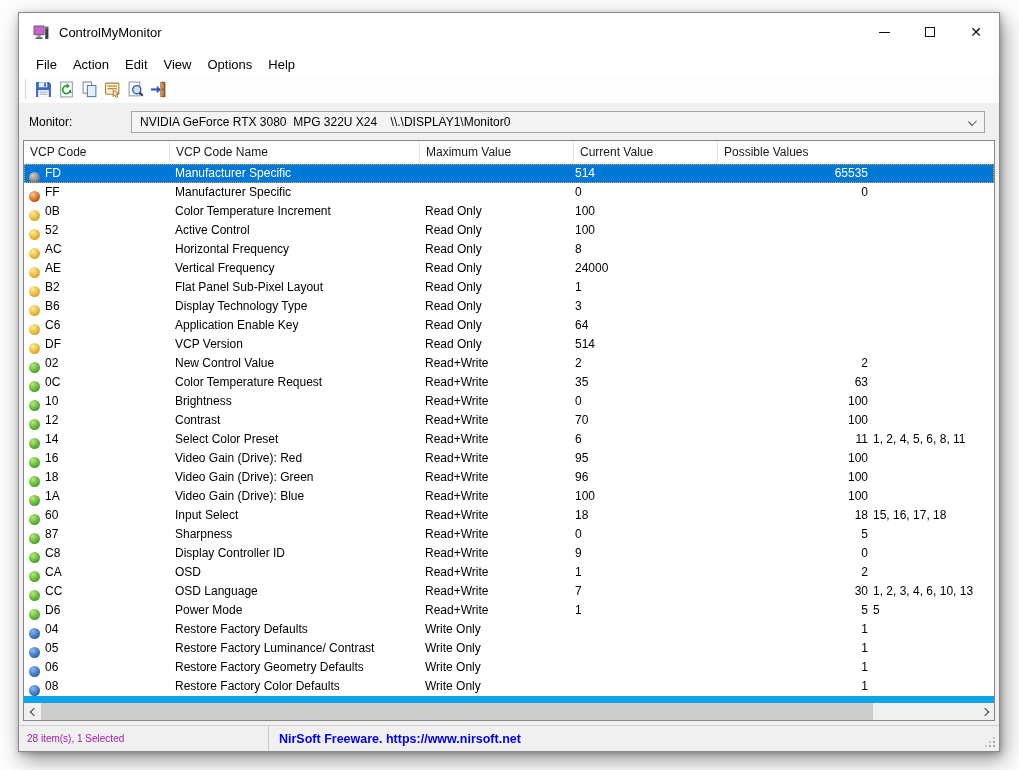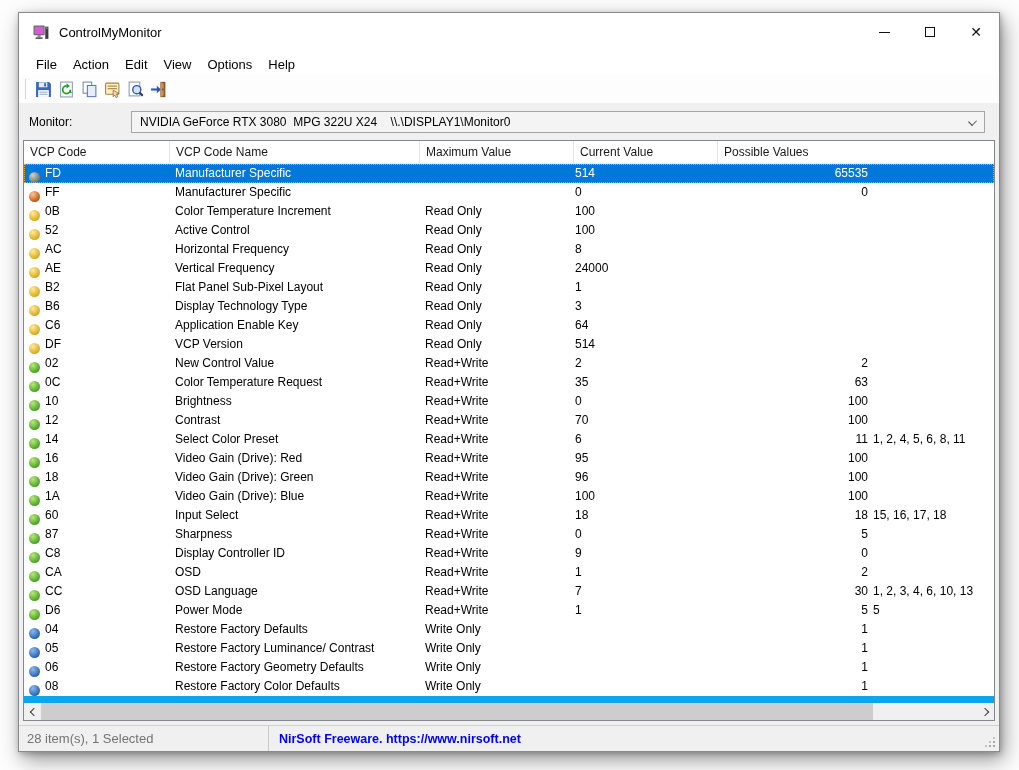--- a/index.html
+++ b/index.html
@@ -72,21 +72,21 @@
   
   .lv-hscroll { height:17px; flex:0 0 auto; background:#f0f0f0; display:flex; align-items:center; }
   .sb-btn { width:17px; height:17px; display:flex; align-items:center; justify-content:center; flex:0 0 auto; }
   .chev-left  { width:6px; height:6px; border-left:1px solid #3a3a3a; border-bottom:1px solid #3a3a3a; transform:rotate(45deg); margin-left:2px; }
   .chev-right { width:6px; height:6px; border-right:1px solid #3a3a3a; border-top:1px solid #3a3a3a; transform:rotate(45deg); margin-right:2px; }
   .sb-thumb { width:832px; height:17px; background:#cdcdcd; flex:0 0 auto; }
   .sb-track { flex:1; }
 
   
   .statusbar { height:26px; background:#f0f0f0; border-top:1px solid #d0d0d0; display:flex; align-items:center; flex:0 0 auto; position:relative; }
-  .sb-pane-left { width:250px; flex:0 0 auto; border-right:1px solid #c9c9c9; height:100%; display:flex; align-items:center; padding-left:8px; font-size:13px; color:#737373; }
+  .sb-pane-left { width:250px; flex:0 0 auto; border-right:1px solid #c9c9c9; height:100%; display:flex; align-items:center; padding-left:8px; font-size:10px; color:#a21caf; }
   .sb-pane-link { padding-left:10px; font-size:12.5px; font-weight:bold; color:#0000ee; }
   .grip { position:absolute; right:4px; bottom:4px; width:10px; height:10px; }
   .grip::before { content:""; position:absolute; right:0; bottom:0; width:2px; height:2px; background:#a8a8a8;
                   box-shadow:-4px 0 0 #a8a8a8, 0 -4px 0 #a8a8a8, -4px -4px 0 #c4c4c4, -8px 0 0 #c4c4c4, 0 -8px 0 #c4c4c4; }
 </style>
 </head>
 <body>
 
 <div class="window">
 

